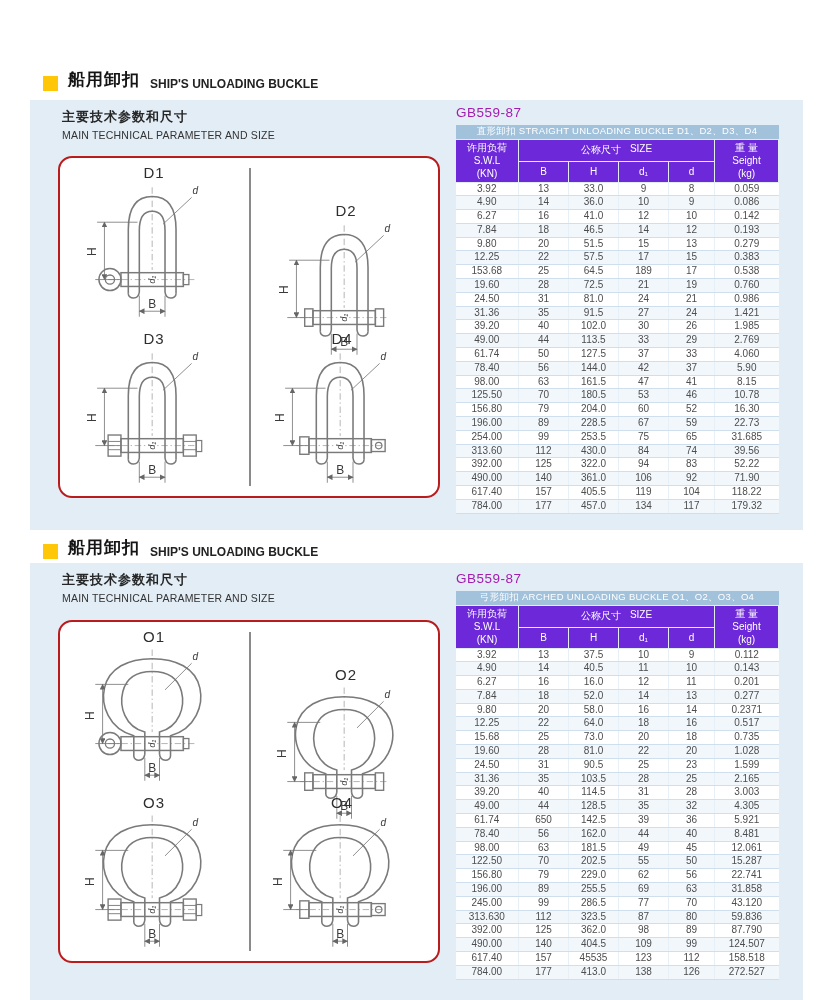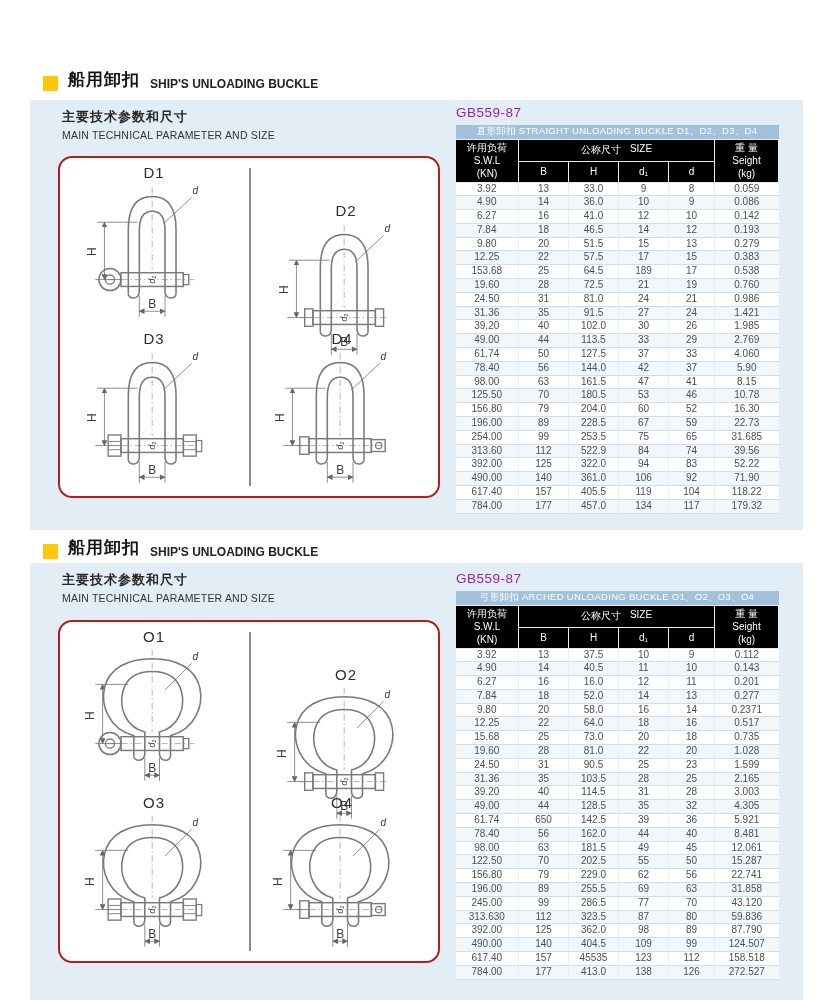--- a/index.html
+++ b/index.html
@@ -48,21 +48,21 @@
 
   
   .tblwrap{position:absolute;left:425px;width:323px;}
   #panel1 .tblwrap{top:5px;}
   #panel2 .tblwrap{top:8px;}
   .gb{font-size:13.5px;color:#a21caf;letter-spacing:.5px;margin:0 0 5px 1px;}
   table{border-collapse:collapse;width:323px;table-layout:fixed;}
   th,td{text-align:center;box-sizing:border-box;}
   tr.band th{background:#a2c1db;color:#fff;font-weight:normal;font-size:9.5px;
      height:14px;padding:0;letter-spacing:.3px;border-bottom:1px solid #e3edf6;}
-  thead tr.h th{background:#000000;color:#fff;font-weight:normal;font-size:10px;
+  thead tr.h th{background:#6d28d9;color:#fff;font-weight:normal;font-size:10px;
      border:1px solid #e3edf6;padding:0;}
   th.swl,th.wt{font-size:9.5px;line-height:1.32;}
   tr.sizehdr th{height:22px;}
   tr.sub th{height:21px;}
   .sizecell{display:inline-flex;gap:9px;}
   tbody td{font-size:10px;color:#4d4d4d;height:12.8px;line-height:12.8px;padding:0;
      border-bottom:1px solid #cfdfee;border-right:1px solid #e7eff7;background:#fff;}
   tbody tr:nth-child(even) td{background:#f2f7fc;}
   tbody td:last-child{border-right:none;}
 </style>
@@ -385,21 +385,21 @@
               <td>254.00</td>
               <td>99</td>
               <td>253.5</td>
               <td>75</td>
               <td>65</td>
               <td>31.685</td>
             </tr>
             <tr>
               <td>313.60</td>
               <td>112</td>
-              <td>522.9</td>
+              <td>430.0</td>
               <td>84</td>
               <td>74</td>
               <td>39.56</td>
             </tr>
             <tr>
               <td>392.00</td>
               <td>125</td>
               <td>322.0</td>
               <td>94</td>
               <td>83</td>

